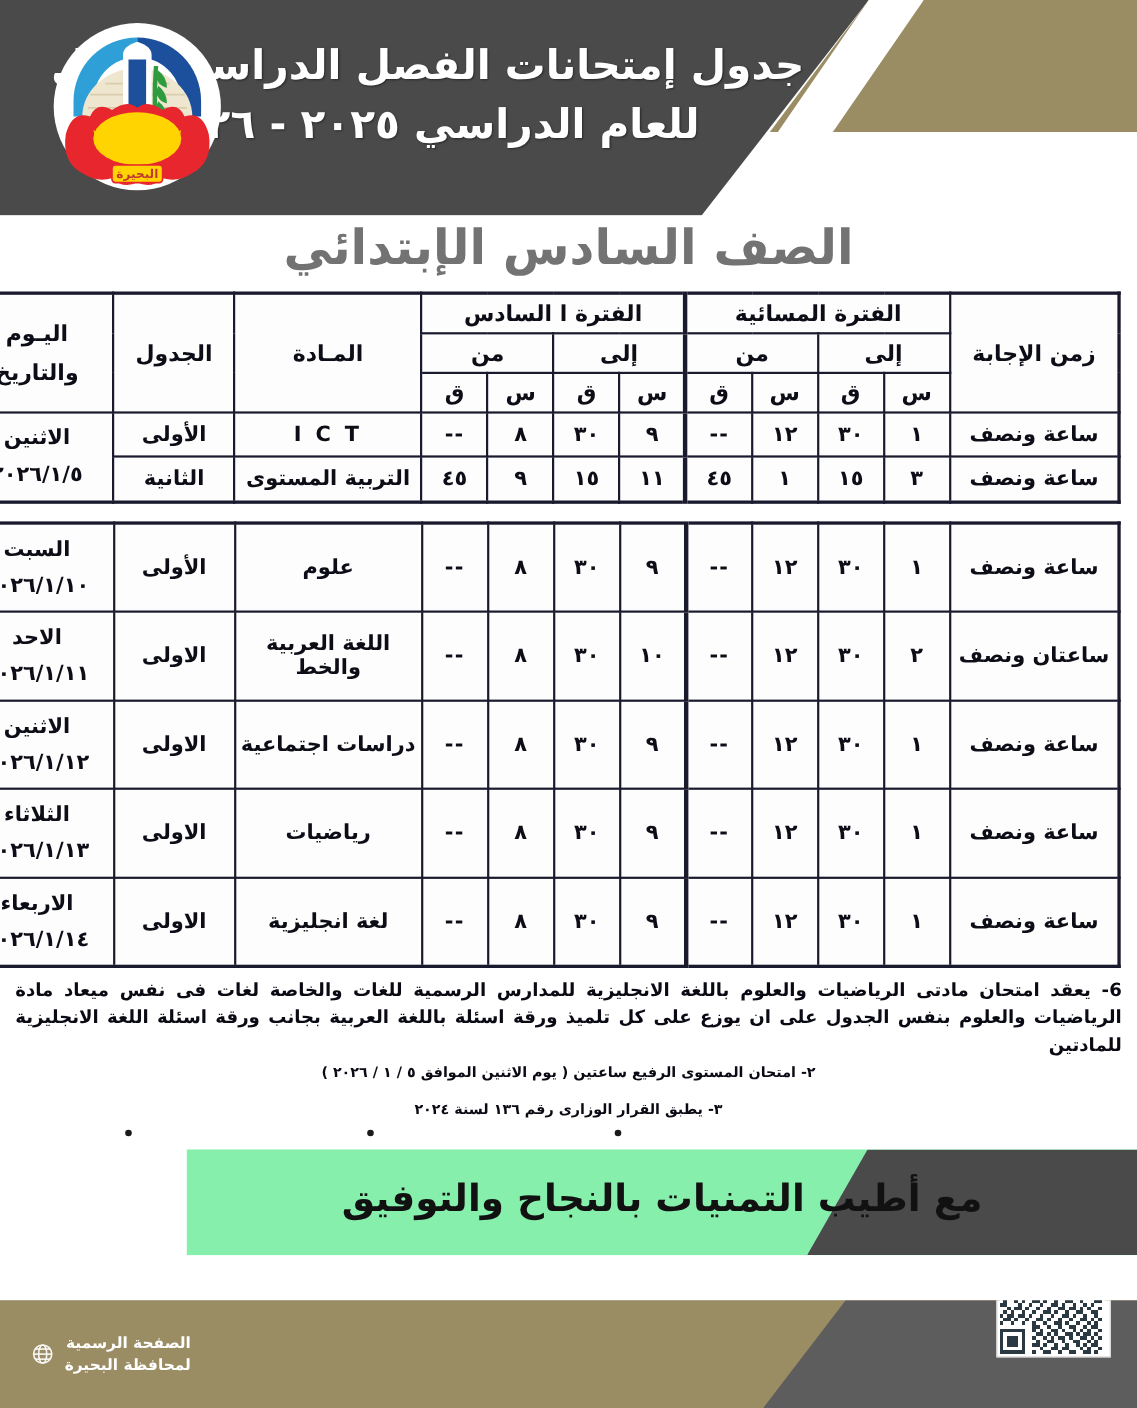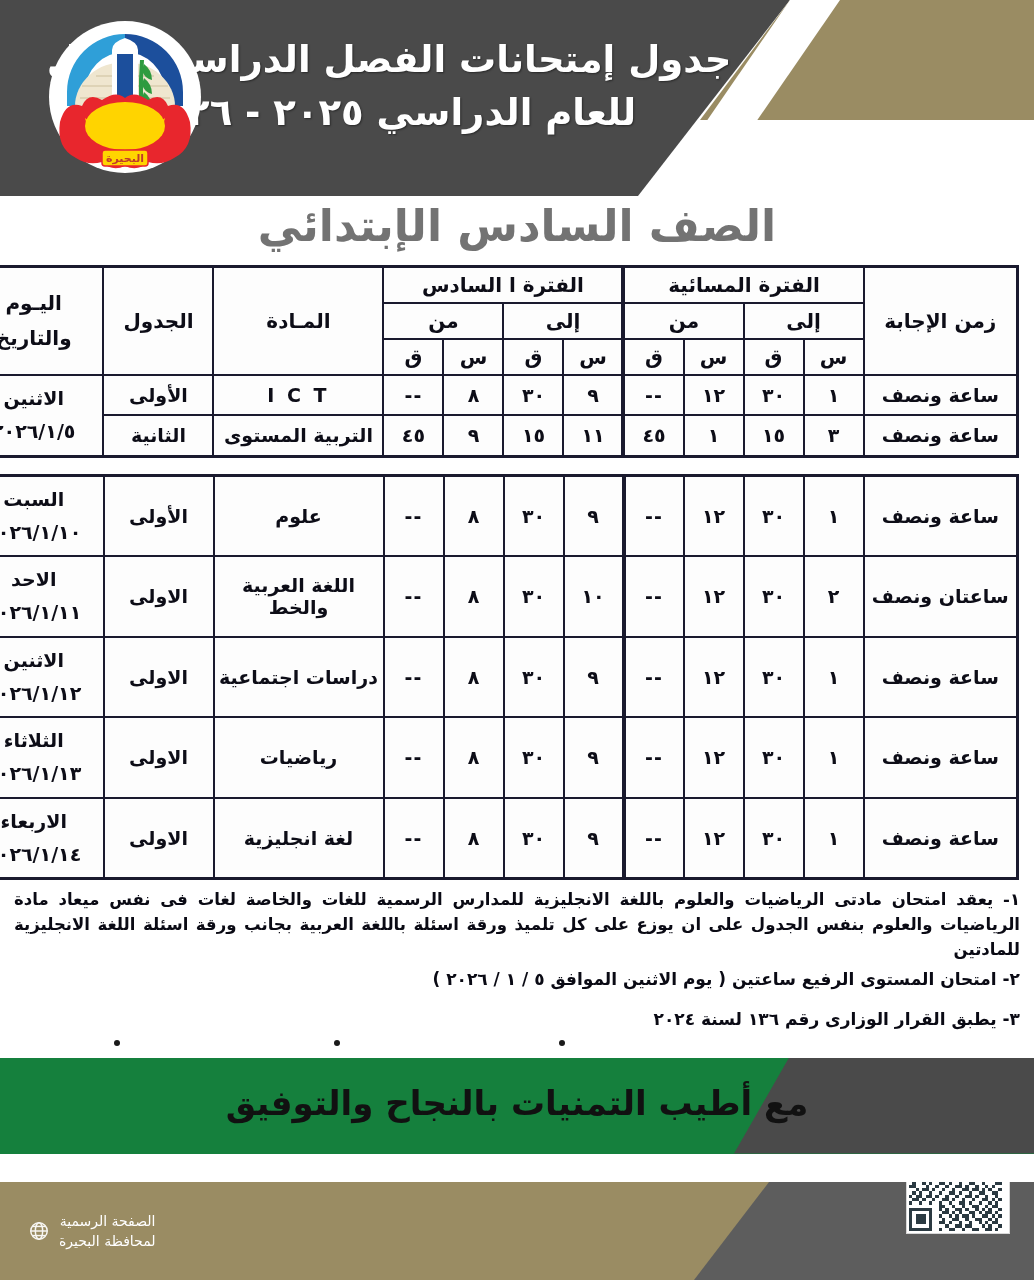--- a/index.html
+++ b/index.html
@@ -83,36 +83,36 @@
   col.c-day    { width: 140px; }
 
   .thickdiv { border-right: 4px solid #1a1a2e !important; }
 
   
   .notes {
     margin: 7px 14px 0 14px; direction: rtl; text-align: right;
     color: #0a0a14; font-weight: bold;
   }
   .note-1 { font-size: 16.5px; line-height: 1.52; text-align: justify; }
-  .note-2, .note-3 { font-size: 17px; line-height: 1.6; }
+  .note-2, .note-3 { font-size: 13px; line-height: 1.6; text-align: center; }
   .note-2 { margin-top: 4px; }
   .note-3 { margin-top: 13px; }
 
   .dots-row {
     position: relative; height: 16px; margin-top: 2px;
   }
   .dot {
     position: absolute; width: 6px; height: 6px;
     background: #1a1a1a; border-radius: 50%; top: 4px;
   }
 
   
   .wishes {
-    position: relative; width: 1034px; height: 96px;
-    margin-top: 6px; background: #15803d; overflow: hidden;
+    position: relative; width: 864px; height: 96px;
+    margin-top: 6px; background: #86efac; overflow: hidden;
   }
   .wishes-dark {
     position: absolute; top: 0; right: 0; width: 300px; height: 96px;
     background: #4a4a4a;
     clip-path: polygon(55px 0, 300px 0, 300px 96px, 0 96px);
   }
   .wishes-text {
     position: absolute; inset: 0; display: flex;
     align-items: center; justify-content: center;
     font-size: 34px; font-weight: bold; color: #111111;
@@ -134,21 +134,21 @@
     display: flex; align-items: center;
     font-size: 25px; font-weight: bold; color: #ffffff;
     direction: rtl; text-shadow: 1px 1px 2px rgba(0,0,0,0.4);
   }
   .footer-left {
     position: absolute; left: 28px; top: 0; height: 98px;
     display: flex; align-items: center; gap: 9px;
     direction: rtl;
   }
   .footer-left .fl-text {
-    font-size: 14px; font-weight: normal; color: #ffffff;
+    font-size: 14px; font-weight: bold; color: #ffffff;
     line-height: 1.45; text-align: right;
   }
   .footer-left .fl-text span { display: block; }
   .globe-ic { width: 22px; height: 22px; opacity: 0.92; }
   .qr-box {
     position: absolute; right: 24px; top: -52px;
     width: 104px; height: 104px; background: #ffffff;
     padding: 4px; border: 1px solid #d8d8d8;
   }
   .qr-box svg { width: 96px; height: 96px; display: block; }
@@ -382,21 +382,21 @@
         <td class="two-line">
           <span>الاربعاء</span>
           <span>٢٠٢٦/١/١٤</span>
         </td>
       </tr>
     </tbody>
   </table>
 </div>
 
 <div class="notes">
-  <div class="note-1">١- يعقد امتحان مادتى الرياضيات والعلوم باللغة الانجليزية للمدارس الرسمية للغات والخاصة لغات فى نفس ميعاد مادة الرياضيات والعلوم  بنفس الجدول على ان يوزع على كل تلميذ ورقة اسئلة باللغة العربية بجانب ورقة اسئلة اللغة الانجليزية للمادتين</div>
+  <div class="note-1">6- يعقد امتحان مادتى الرياضيات والعلوم باللغة الانجليزية للمدارس الرسمية للغات والخاصة لغات فى نفس ميعاد مادة الرياضيات والعلوم  بنفس الجدول على ان يوزع على كل تلميذ ورقة اسئلة باللغة العربية بجانب ورقة اسئلة اللغة الانجليزية للمادتين</div>
   <div class="note-2">٢- امتحان المستوى الرفيع  ساعتين ( يوم الاثنين الموافق ٥ / ١ / ٢٠٢٦  )</div>
   <div class="note-3">٣- يطبق القرار الوزارى رقم ١٣٦ لسنة ٢٠٢٤</div>
   <div class="dots-row">
     <div class="dot" style="left:100px"></div>
     <div class="dot" style="left:320px"></div>
     <div class="dot" style="left:545px"></div>
   </div>
 </div>
 
 <div class="wishes">

